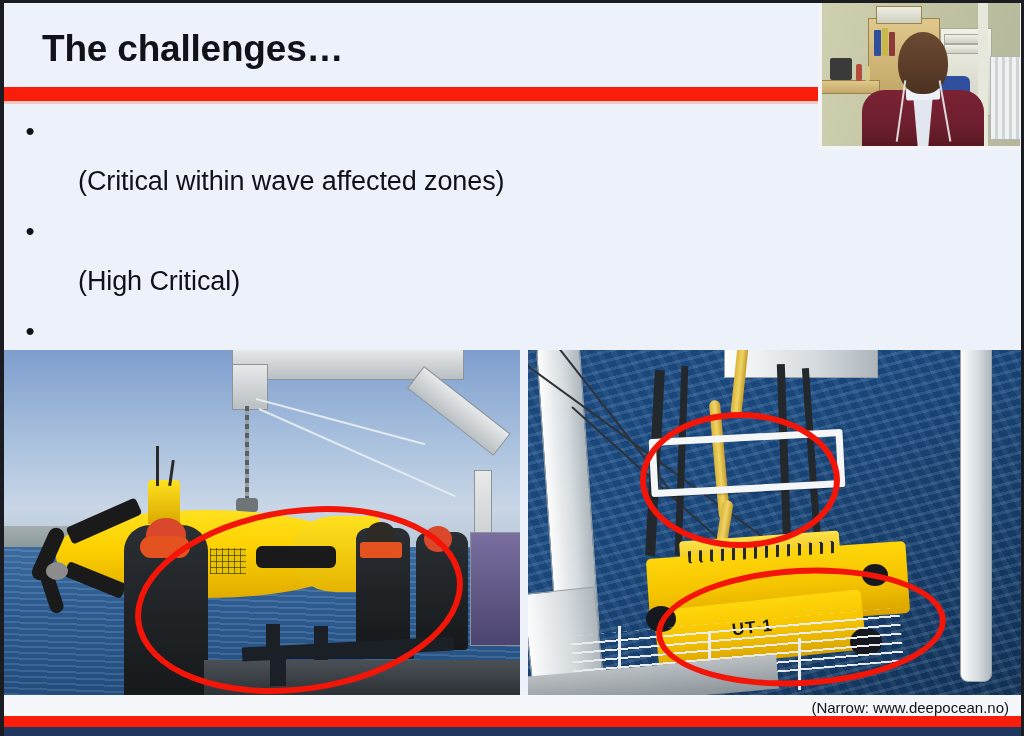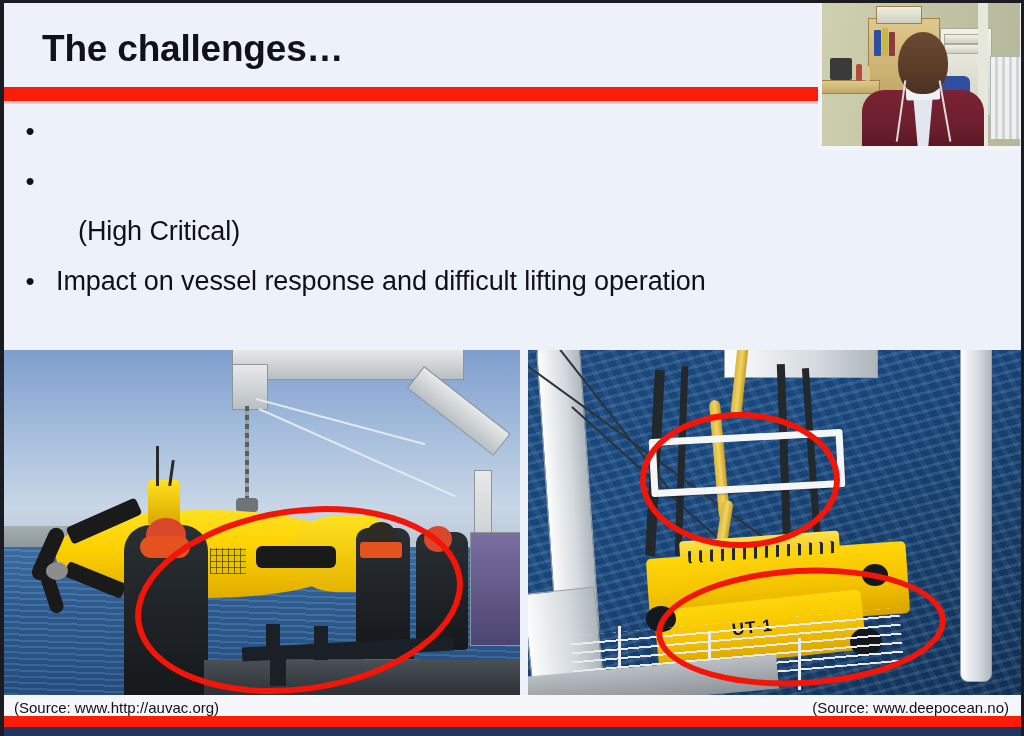--- a/index.html
+++ b/index.html
@@ -420,33 +420,36 @@
   </div>
   <div id="title-rule"></div>
   <div id="title-rule-shadow"></div>
 
   <div id="bullet-list">
 
     <div class="bullet-row">
       <span class="bullet-mark">•</span>
     </div>
 
+    <div class="bullet-row">
+      <span class="bullet-mark blank"></span>
+      <span class="bullet-text cont">(Critical within wave affected zones)</span>
+    </div>
 
     <div class="bullet-row">
       <span class="bullet-mark">•</span>
     </div>
 
     <div class="bullet-row">
       <span class="bullet-mark blank"></span>
       <span class="bullet-text cont">(High Critical)</span>
     </div>
 
     <div class="bullet-row">
       <span class="bullet-mark">•</span>
-      <span class="bullet-text">Impact on vessel response and difficult lifting operation</span>
     </div>
 
   </div>
 
   <div id="photo-strip">
 
     <div class="photo" id="photo-left">
       <div class="sky"></div>
       <div class="headland"></div>
       <div class="sea-left"></div>
@@ -532,22 +535,21 @@
       <div class="railing-post" style="left:270px; top:288px; height:52px;"></div>
       <div class="deck-grey" style="left:-10px; top:316px; width:260px; height:34px; transform:rotate(-5deg);"></div>
 
       <div class="annot-ellipse" style="left:112px; top:62px; width:200px; height:136px;"></div>
       <div class="annot-ellipse" style="left:128px; top:218px; width:290px; height:118px; transform:rotate(-3deg);"></div>
     </div>
 
   </div>
 
   <div id="caption-bar">
-    <div class="caption" id="caption-left">(Source: www.http://auvac.org)</div>
-    <div class="caption" id="caption-right">(Source: www.deepocean.no)</div>
+    <div class="caption" id="caption-right">(Narrow: www.deepocean.no)</div>
   </div>
 
   <div id="bottom-red"></div>
   <div id="bottom-navy"></div>
 
   <div id="webcam-overlay">
     <div id="webcam-video">
       <div class="wc-wall"></div>
 
       <div class="wc-shelf" style="left:46px; top:16px; width:70px; height:74px;"></div>

